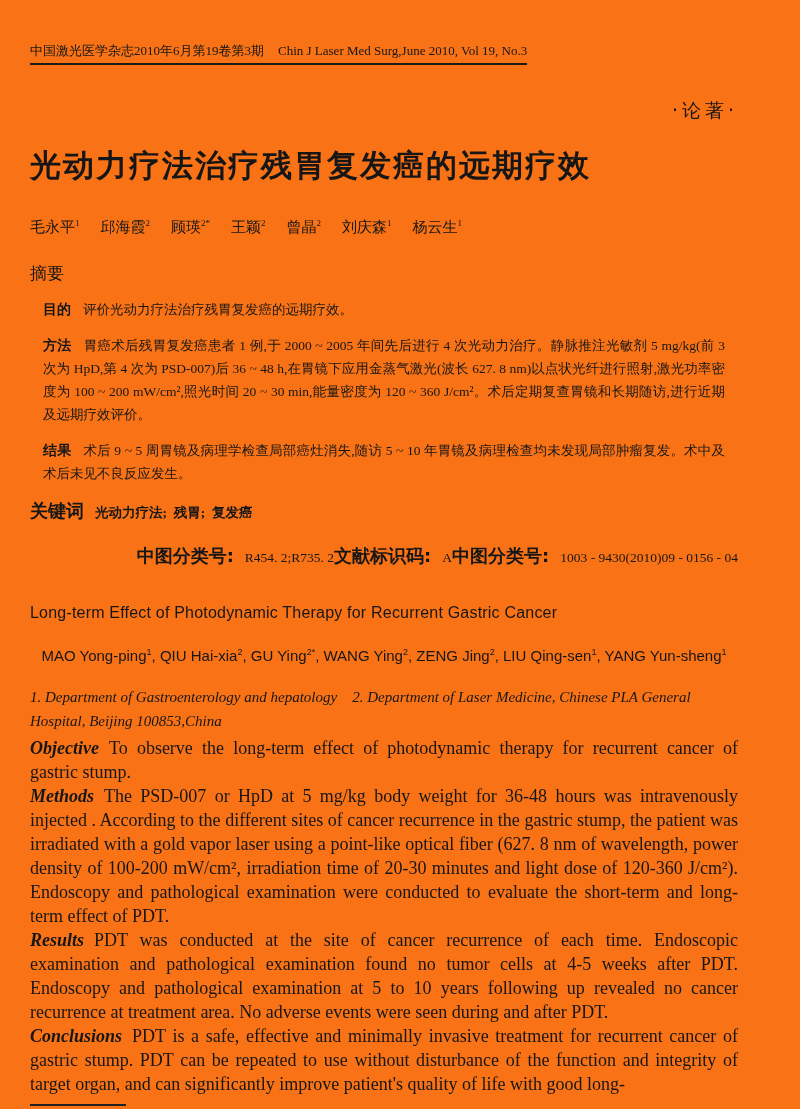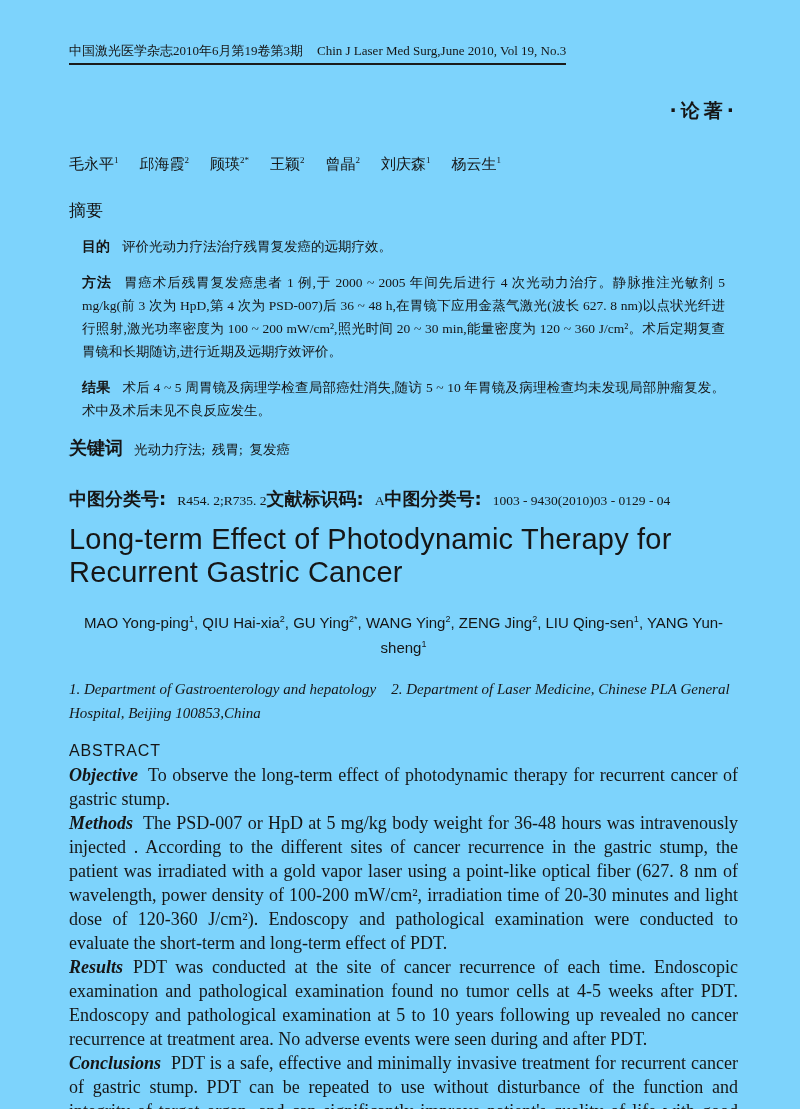--- a/index.html
+++ b/index.html
@@ -1,31 +1,31 @@
 <!DOCTYPE html>
 <html><head>
 <meta charset="utf-8">
 <style>
   html, body { margin: 0; padding: 0; background: #fbfbf8; }
   .page {
     width: 800px; height: 1109px; box-sizing: border-box;
-    background: #7dd3fc; color: #161616; overflow: hidden;
-    padding: 42px 62px 0 69px;
+    background: #f97316; color: #161616; overflow: hidden;
+    padding: 42px 62px 0 30px;
     font-family: "Liberation Serif", serif;
   }
   sup { font-size: 9px; vertical-align: super; line-height: 0; }
 
   
   .journal-header { font-size: 13px; }
   .journal-rule { display: inline-block; border-bottom: 2px solid #1b1b1b; padding-bottom: 3px; }
   .journal-cn { margin-right: 14px; }
 
   
   .article-type { text-align: right; margin-top: 33px;
-    font-family: "DejaVu Sans", sans-serif; font-weight: bold; font-size: 19px; letter-spacing: 4px; }
+    font-family: "DejaVu Sans", sans-serif; font-weight: normal; font-size: 19px; letter-spacing: 4px; }
 
   
   .title-cn { margin: 21px 0 0; font-family: "DejaVu Sans", sans-serif;
     font-weight: bold; font-size: 31px; letter-spacing: 2px; }
 
   
   .authors-cn { margin-top: 31px; font-size: 15px; }
   .authors-cn .author { margin-right: 21px; }
 
   
@@ -33,27 +33,27 @@
     font-weight: normal; font-size: 17px; }
   .abs-cn { margin-top: 4px; }
   .abs-cn p { margin: 13px; font-size: 13.5px; line-height: 23px; text-align: justify; }
   .cn-label { font-family: "DejaVu Sans", sans-serif; font-weight: bold;
     font-size: 14px; margin-right: 12px; }
 
   
   .keywords-line { margin-top: 14px; font-size: 13.5px; }
   .kw-label, .class-item b { font-family: "DejaVu Sans", sans-serif; font-weight: bold;
     font-size: 18px; margin-right: 11px; }
-  .kw-text { white-space: pre-wrap; }
-  .class-line { margin-top: 27px; display: flex; justify-content: flex-start;
+  .kw-text { white-space: pre-wrap; font-weight: bold; }
+  .class-line { margin-top: 21px; display: flex; justify-content: flex-end;
     align-items: baseline; font-size: 13.5px; }
 
   
-  .title-en { margin: 12px 0 0; font-family: "Liberation Sans", sans-serif;
-    font-weight: 400; font-size: 29px; letter-spacing: 0.2px; }
+  .title-en { margin: 36px 0 0; font-family: "Liberation Sans", sans-serif;
+    font-weight: 400; font-size: 16px; letter-spacing: 0.2px; }
   .authors-en { margin-top: 21px; font-family: "Liberation Sans", sans-serif;
     font-size: 15px; line-height: 25px; text-align: center; }
   .affiliations { margin: 17px 0 0; font-style: italic; font-size: 15px;
     line-height: 24px; white-space: pre-wrap; }
   .abstract-heading-en { margin: 17px 0 0; font-family: "Liberation Sans", sans-serif;
     font-weight: 400; font-size: 16px; letter-spacing: 0.8px; }
   .abs-en { margin-top: 3px; }
   .abs-en p { margin: 0; font-size: 18px; line-height: 24px; text-align: justify; }
   .en-label { font-weight: bold; font-style: italic; margin-right: 10px; }
 
@@ -69,60 +69,60 @@
 <div class="page">
 
   <header class="journal-header">
     <span class="journal-rule">
       <span class="journal-cn">中国激光医学杂志2010年6月第19卷第3期</span><span>Chin J Laser Med Surg,June 2010, Vol 19, No.3</span>
     </span>
   </header>
 
   <div class="article-type">·论著·</div>
 
+  <h1 class="title-cn">光动力疗法治疗残胃复发癌的远期疗效</h1>
 
   <div class="authors-cn" id="authors-cn"><span class="author"><span>毛永平</span><sup>1</sup></span><span class="author"><span>邱海霞</span><sup>2</sup></span><span class="author"><span>顾瑛</span><sup>2*</sup></span><span class="author"><span>王颖</span><sup>2</sup></span><span class="author"><span>曾晶</span><sup>2</sup></span><span class="author"><span>刘庆森</span><sup>1</sup></span><span class="author"><span>杨云生</span><sup>1</sup></span></div>
 
   <h2 class="abstract-heading-cn">摘要</h2>
 
   <div class="abs-cn">
     <p>
       <span class="cn-label">目的</span><span>评价光动力疗法治疗残胃复发癌的远期疗效。</span>
     </p>
     <p>
       <span class="cn-label">方法</span><span>胃癌术后残胃复发癌患者 1 例,于 2000 ~ 2005 年间先后进行 4 次光动力治疗。静脉推注光敏剂 5 mg/kg(前 3 次为 HpD,第 4 次为 PSD-007)后 36 ~ 48 h,在胃镜下应用金蒸气激光(波长 627. 8 nm)以点状光纤进行照射,激光功率密度为 100 ~ 200 mW/cm²,照光时间 20 ~ 30 min,能量密度为 120 ~ 360 J/cm²。术后定期复查胃镜和长期随访,进行近期及远期疗效评价。</span>
     </p>
     <p>
-      <span class="cn-label">结果</span><span>术后 4 ~ 5 周胃镜及病理学检查局部癌灶消失,随访 5 ~ 10 年胃镜及病理检查均未发现局部肿瘤复发。术中及术后未见不良反应发生。</span>
+      <span class="cn-label">结果</span><span>术后 9 ~ 5 周胃镜及病理学检查局部癌灶消失,随访 5 ~ 10 年胃镜及病理检查均未发现局部肿瘤复发。术中及术后未见不良反应发生。</span>
     </p>
   </div>
 
   <div class="keywords-line">
     <span class="kw-label">关键词</span><span class="kw-text">光动力疗法;  残胃;  复发癌</span>
   </div>
 
   <div class="class-line">
     <span class="class-item">
       <b>中图分类号:</b><span>R454. 2;R735. 2</span>
     </span>
     <span class="class-item">
       <b>文献标识码:</b><span>A</span>
     </span>
     <span class="class-item">
-      <b>中图分类号:</b><span>1003 - 9430(2010)03 - 0129 - 04</span>
+      <b>中图分类号:</b><span>1003 - 9430(2010)09 - 0156 - 04</span>
     </span>
   </div>
 
   <h2 class="title-en">Long-term Effect of Photodynamic Therapy for Recurrent Gastric Cancer</h2>
 
   <div class="authors-en" id="authors-en"><span class="author"><span>MAO Yong-ping</span><sup>1</sup></span>, <span class="author"><span>QIU Hai-xia</span><sup>2</sup></span>, <span class="author"><span>GU Ying</span><sup>2*</sup></span>, <span class="author"><span>WANG Ying</span><sup>2</sup></span>, <span class="author"><span>ZENG Jing</span><sup>2</sup></span>, <span class="author"><span>LIU Qing-sen</span><sup>1</sup></span>, <span class="author"><span>YANG Yun-sheng</span><sup>1</sup></span></div>
 
   <p class="affiliations">1. Department of Gastroenterology and hepatology    2. Department of Laser Medicine, Chinese PLA General Hospital, Beijing 100853,China</p>
 
-  <h3 class="abstract-heading-en">ABSTRACT</h3>
 
   <div class="abs-en">
     <p>
       <span class="en-label">Objective</span><span>To observe the long-term effect of photodynamic therapy for recurrent cancer of gastric stump.</span>
     </p>
     <p>
       <span class="en-label">Methods</span><span>The PSD-007 or HpD at 5 mg/kg body weight for 36-48 hours was intravenously injected . According to the different sites of cancer recurrence in the gastric stump, the patient was irradiated with a gold vapor laser using a point-like optical fiber (627. 8 nm of wavelength, power density of 100-200 mW/cm², irradiation time of 20-30 minutes and light dose of 120-360 J/cm²). Endoscopy and pathological examination were conducted to evaluate the short-term and long-term effect of PDT.</span>
     </p>
     <p>
       <span class="en-label">Results</span><span>PDT was conducted at the site of cancer recurrence of each time. Endoscopic examination and pathological examination found no tumor cells at 4-5 weeks after PDT. Endoscopy and pathological examination at 5 to 10 years following up revealed no cancer recurrence at treatment area. No adverse events were seen during and after PDT.</span>

